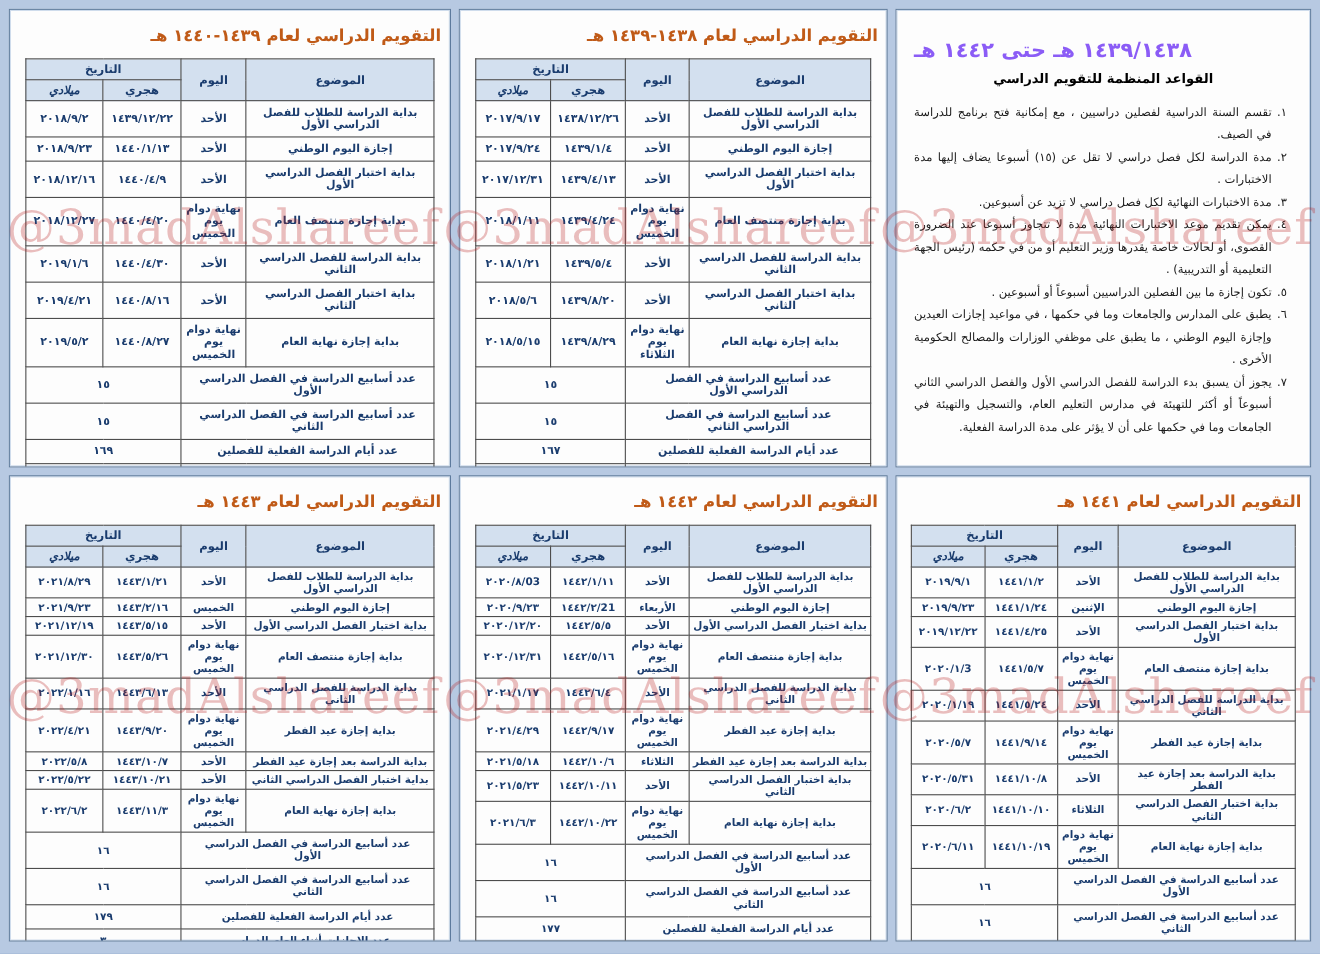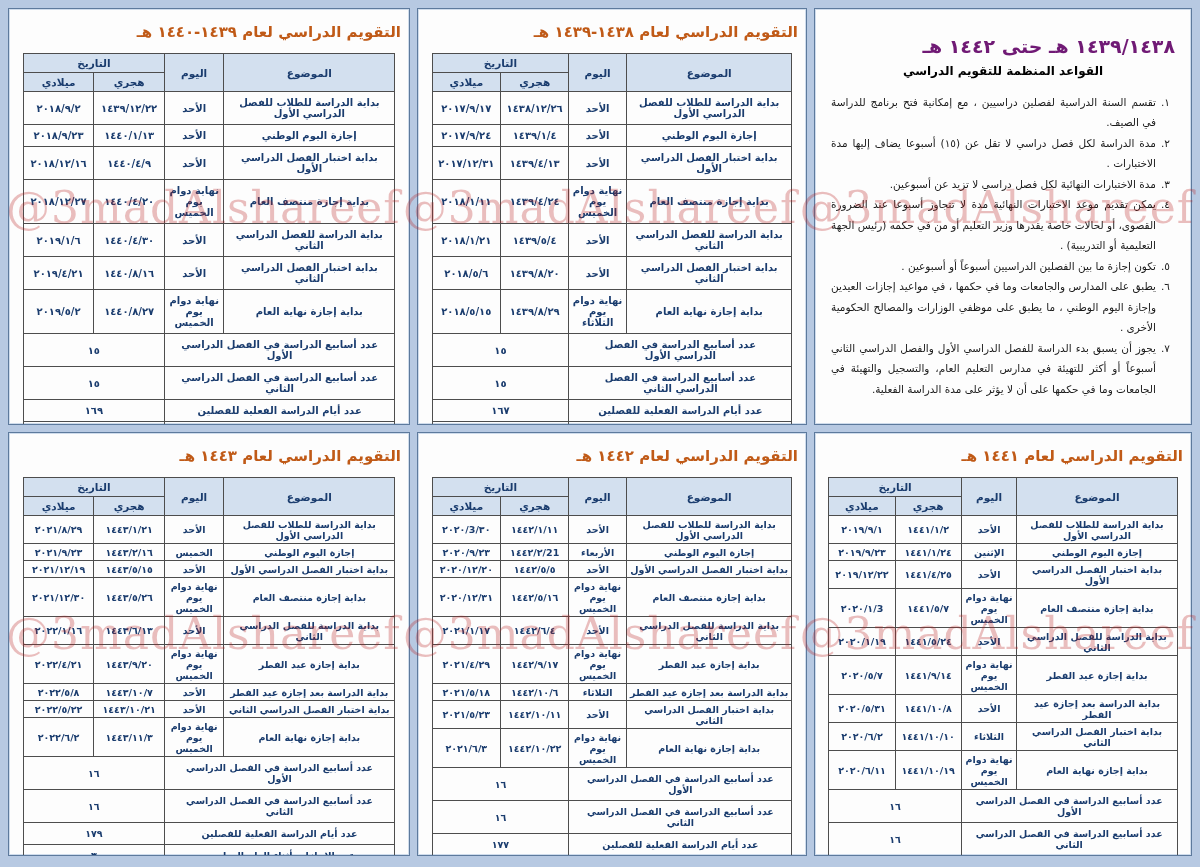--- a/index.html
+++ b/index.html
@@ -26,29 +26,29 @@
   }
   .cal-table {
     width:97%; margin:0 auto; border-collapse:collapse;
     color:#1a3c6e; font-size:10px; font-weight:bold; text-align:center;
   }
   .cal-table th, .cal-table td { border:1px solid #4d4d4d; padding:3px 3px; vertical-align:middle; }
   .cal-table thead th { background:#d3e0ef; font-size:10.5px; }
   .c-subj { width:46%; }
   .c-day  { width:16%; }
   .c-hij  { width:19%; }
-  .c-greg { width:19%; }
+  .c-greg { width:19%;font-style:italic; }
   .num { direction:ltr; unicode-bidi:isolate; white-space:nowrap; }
   .rows-7 tbody td { padding:5px 3px; font-size:10px; }
   .rows-9 tbody td { padding:2.5px 3px; font-size:9.5px; }
   .rows-7 .sum-row td, .rows-9 .sum-row td { padding:5px 13px; }
   
   .rules-panel { padding:12px 16px; direction:rtl; color:#111; }
   .rules-title { text-align:center; font-weight:bold; font-size:19px; color:#000; line-height:1.5; }
-  .rules-title-l2 { text-align:right; font-weight:bold; font-size:19px; color:#701a75; margin-top:14px; }
+  .rules-title-l2 { text-align:left; font-weight:bold; font-size:19px; color:#8b5cf6; margin-top:14px; }
   .rules-subtitle { text-align:center; font-weight:bold; font-size:12px; color:#000; margin:7px 0 14px 0; }
   .rule { display:flex; gap:5px; font-size:10.5px; line-height:1.95; text-align:justify; color:#1a1a1a; }
   .rule-num { flex:0 0 14px; text-align:left; }
   .rule-text { flex:1; }
   
   .watermark {
     position:absolute; left:0; width:1200px; display:flex;
     justify-content:space-between; padding:0 6px;
     font-family:"DejaVu Serif", serif; font-size:44px;
     color:#b91c1c; opacity:0.28; letter-spacing:1px;
@@ -376,21 +376,21 @@
               <tr>
                 <th class="c-hij">هجري</th>
                 <th class="c-greg">ميلادي</th>
               </tr>
             </thead>
             <tbody>
               <tr>
                 <td class="subj">بداية الدراسة للطلاب للفصل الدراسي الأول</td>
                 <td class="day">الأحد</td>
                 <td class="num">١٤٤٢/١/١١</td>
-                <td class="num">٢٠٢٠/3/٣٠</td>
+                <td class="num">٢٠٢٠/٨/03</td>
               </tr>
               <tr>
                 <td class="subj">إجازة اليوم الوطني</td>
                 <td class="day">الأربعاء</td>
                 <td class="num">١٤٤٢/٢/21</td>
                 <td class="num">٢٠٢٠/٩/٢٣</td>
               </tr>
               <tr>
                 <td class="subj">بداية اختبار الفصل الدراسي الأول</td>
                 <td class="day">الأحد</td>

